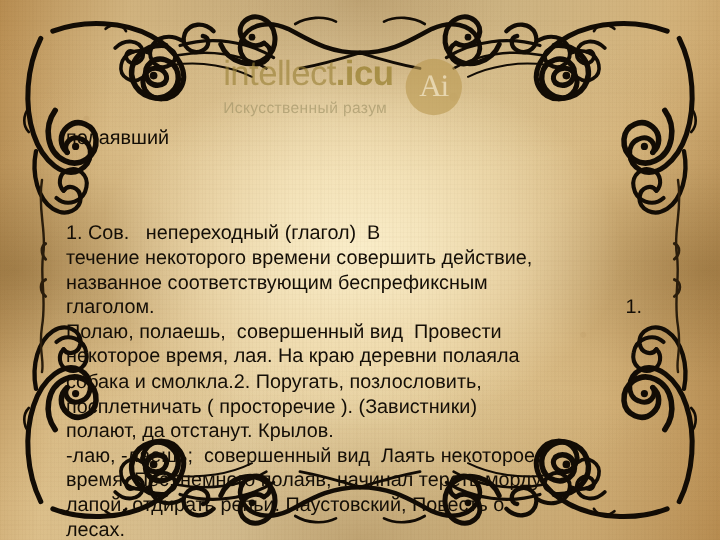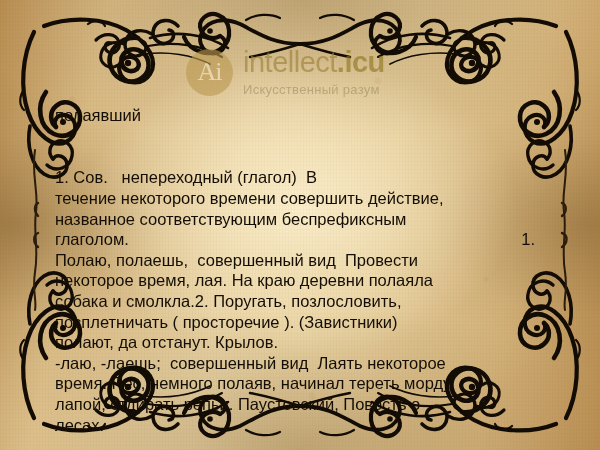--- a/index.html
+++ b/index.html
@@ -98,21 +98,21 @@
     top: 64px;
     width: 480px;
     color: #140e06;
     font-size: 16.5px;
     line-height: 20.6px;
     white-space: pre-wrap;
   }
   #headword {
     font-size: 16.5px;
     line-height: 20px;
-    margin-bottom: 1px;
+    margin-bottom: 18px;
   }
   .para { margin: 0; }
   .para + .para { margin-top: 0; }
   .sense-no-right {
     float: right;
   }
 </style>
 </head>
 <body>
 
@@ -182,25 +182,25 @@
       <path d="M38,216 C34,212 34,205 38,203" fill="none" stroke="#2a1d0c" stroke-width="2.4" stroke-linecap="round"></path>
       <path d="M38,247 C33,243 33,235 38,233" fill="none" stroke="#2a1d0c" stroke-width="2.4" stroke-linecap="round"></path>
 
       <path d="M565,150 C569,175 561,192 564,212 C567,232 561,248 565,272 C568,292 563,300 565,310" fill="none" stroke="#2a1d0c" stroke-width="2" stroke-linecap="round"></path>
       <path d="M562,216 C567,212 567,205 562,203" fill="none" stroke="#2a1d0c" stroke-width="2.4" stroke-linecap="round"></path>
       <path d="M562,247 C568,243 568,235 562,233" fill="none" stroke="#2a1d0c" stroke-width="2.4" stroke-linecap="round"></path>
     </svg>
   </div>
 
   <div id="watermark">
-    <div id="wm-badge">Ai</div>
     <div id="wm-text">
       <div id="wm-title"><span>intellect</span><span class="tld">.icu</span></div>
       <div id="wm-sub">Искусственный  разум</div>
     </div>
+    <div id="wm-badge">Ai</div>
   </div>
 
   <div id="article">
     <div id="headword">полаявший</div>
     <div id="body-lines"><div class="para">1. Сов.   непереходный (глагол)  В</div><div class="para">течение некоторого времени совершить действие,</div><div class="para">названное соответствующим беспрефиксным</div><div class="para"><span class="sense-no-right">1.</span>глаголом.</div><div class="para">Полаю, полаешь,  совершенный вид  Провести</div><div class="para">некоторое время, лая. На краю деревни полаяла</div><div class="para">собака и смолкла.2. Поругать, позлословить,</div><div class="para">посплетничать ( просторечие ). (Завистники)</div><div class="para">полают, да отстанут. Крылов.</div><div class="para">-лаю, -лаешь;  совершенный вид  Лаять некоторое</div><div class="para">время. Пес, немного полаяв, начинал тереть морду</div><div class="para">лапой, отдирать репьи. Паустовский, Повесть о</div><div class="para">лесах.</div></div>
   </div>
 
 </div>
 
 </body></html>

